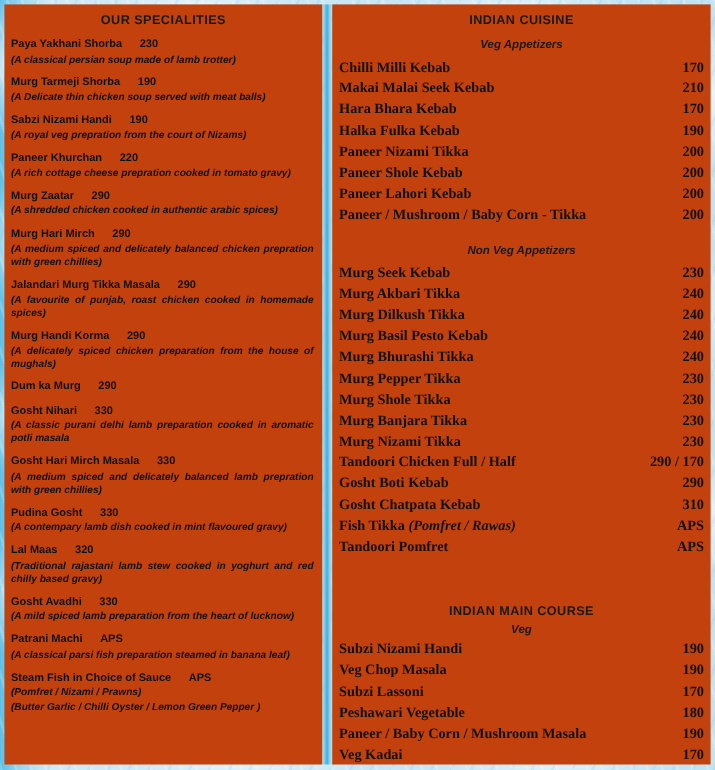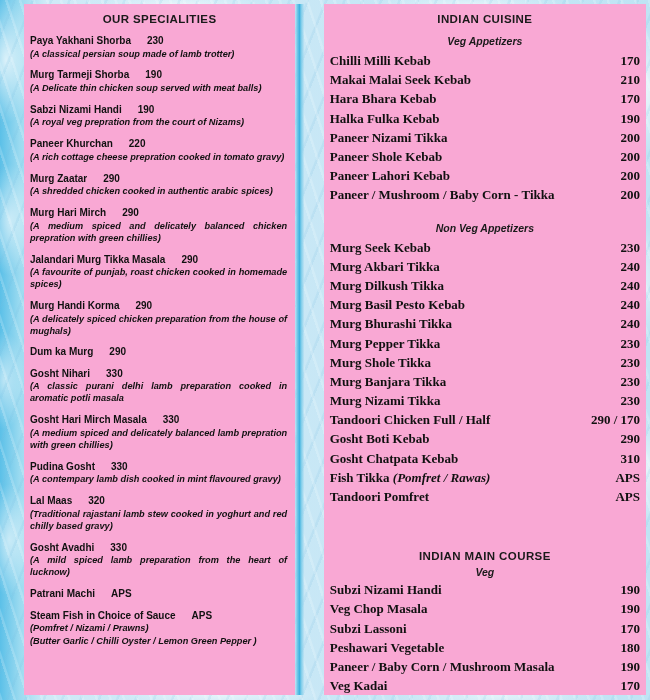--- a/index.html
+++ b/index.html
@@ -46,25 +46,24 @@
   .columns {
     position: absolute;
     inset: 0;
     display: flex;
     padding: 4px 4px 5px 4px;
     box-sizing: border-box;
     gap: 0;
   }
   .col {
     position: relative;
-    background: #f9a8d4;
+    background: #c2410c;
     box-sizing: border-box;
     overflow: hidden;
     padding: 0 6px;
-    margin-left: 20px;
   }
   .col-left  { width: 316px; }
   .col-divider {
     width: 10px;
     align-self: stretch;
     background: linear-gradient(90deg,
       rgba(170,220,240,.3) 0%,
       #6ec6e8 28%,
       #3fb2e0 50%,
       #7fcdea 70%,
@@ -250,20 +249,21 @@
               <span class="spec-name">Gosht Avadhi</span>
               <span class="spec-price">330</span>
             </div>
             <div class="spec-desc">(A mild spiced lamb preparation from the heart of lucknow)</div>
           </div>
           <div class="spec-item">
             <div class="spec-row">
               <span class="spec-name">Patrani Machi</span>
               <span class="spec-price">APS</span>
             </div>
+            <div class="spec-desc">(A classical parsi fish preparation steamed in banana leaf)</div>
           </div>
           <div class="spec-item">
             <div class="spec-row">
               <span class="spec-name">Steam Fish in Choice of Sauce</span>
               <span class="spec-price">APS</span>
             </div>
             <div class="spec-desc no-justify">(Pomfret / Nizami / Prawns)</div>
             <div class="spec-desc no-justify">(Butter Garlic / Chilli Oyster /  Lemon Green Pepper )</div>
           </div>
         </div>

